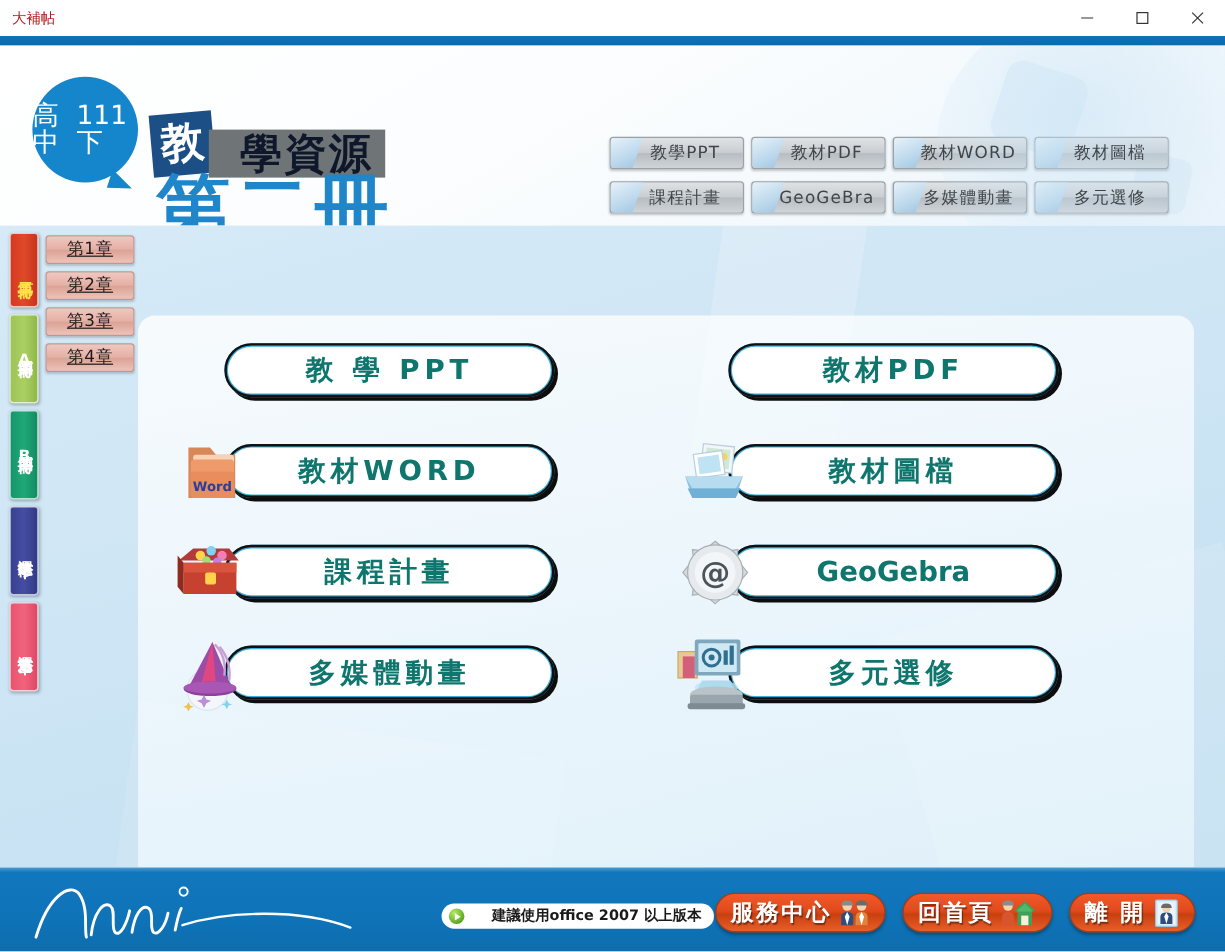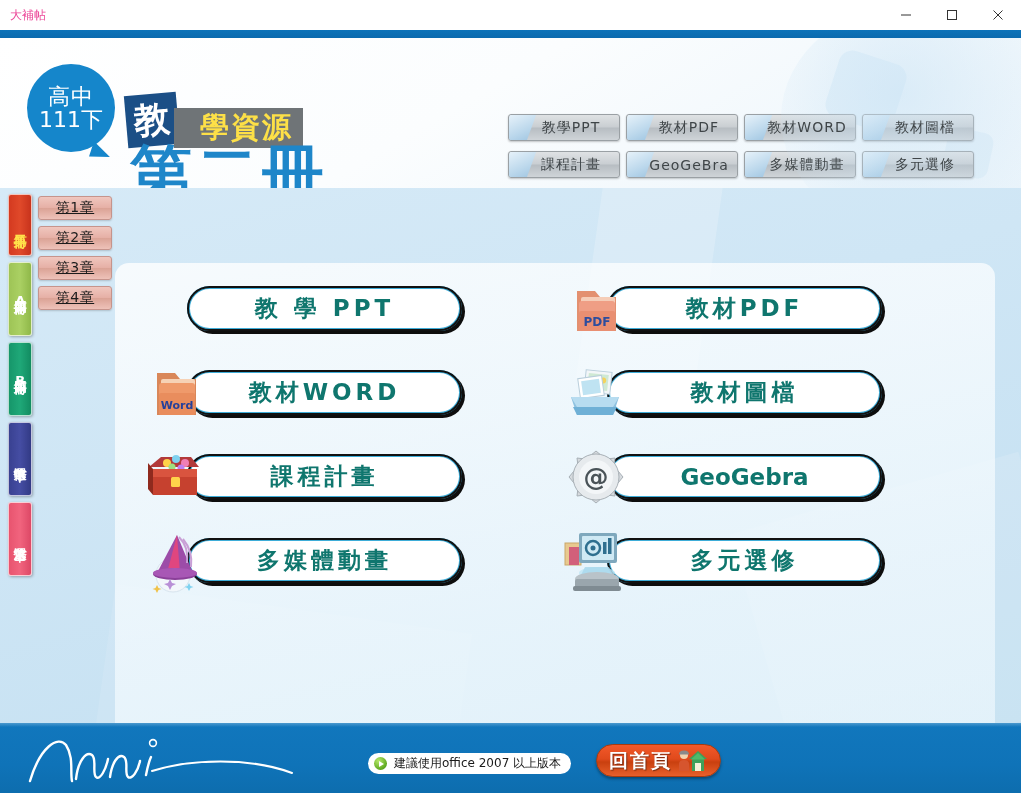--- a/index.html
+++ b/index.html
@@ -9,21 +9,21 @@
     overflow: hidden; background: #ffffff;
   }
   #app { position: relative; width: 1021px; height: 793px; }
 
   
   .titlebar {
     position: absolute; left: 0; top: 0; width: 1021px; height: 30px;
     background: #ffffff; display: flex; align-items: center;
   }
   .titlebar-text {
-    font-size: 12px; color: #ec4899; margin-left: 10px;
+    font-size: 12px; color: #b91c1c; margin-left: 10px;
     font-family: "DejaVu Sans", "Liberation Sans", sans-serif;
   }
   .win-controls { position: absolute; right: 0; top: 0; height: 30px; display: flex; }
   .win-btn {
     width: 46px; height: 30px; display: flex; align-items: center; justify-content: center;
     color: #222; font-size: 13px; line-height: 1;
   }
   .win-btn svg { display: block; }
 
   
@@ -50,42 +50,42 @@
   .hdr-deco2 {
     position: absolute; right: 30px; top: 92px; width: 46px; height: 46px;
     border-radius: 10px; background: rgba(208,231,246,.4); transform: rotate(12deg);
   }
 
   
   .logo-wrap { position: absolute; left: 22px; top: 8px; width: 420px; height: 140px; }
   .bubble {
     position: absolute; left: 5px; top: 18px; width: 88px; height: 88px;
     background: #1586cb; border-radius: 50%;
-    display: flex; flex-direction: column; align-items: center; justify-content: center;
+    display: flex; flex-direction: row; align-items: center; justify-content: center;
     color: #ffffff; line-height: 1.05;
   }
   .bubble::after {
     content: ""; position: absolute; right: 4px; bottom: -8px;
     width: 0; height: 0; border-left: 20px solid #1586cb;
     border-top: 10px solid transparent; border-bottom: 6px solid transparent;
     transform: rotate(18deg);
   }
   .bubble .b1 { font-size: 22px; letter-spacing: 1px; }
   .bubble .b2 { font-size: 22px; letter-spacing: 0px; }
   .jiao-box {
     position: absolute; left: 104px; top: 48px; width: 52px; height: 52px;
     background: #1b4f86; transform: rotate(-5deg);
     display: flex; align-items: center; justify-content: center;
   }
   .jiao-box span { color: #ffffff; font-size: 36px; font-weight: 700; line-height: 1; }
   .res-box {
     position: absolute; left: 152px; top: 62px; height: 40px; padding: 0 10px 0 26px;
     background: #6f7477; display: flex; align-items: center;
   }
-  .res-box span { color: #fde047; font-size: 29px; font-weight: 700; letter-spacing: 2px; }
+  .res-box span { color: #0f172a; font-size: 35px; font-weight: 700; letter-spacing: 2px; }
   .volume-title {
     position: absolute; left: 108px; top: 97px;
     font-size: 62px; font-weight: 700; color: #1e86c9; letter-spacing: 4px;
     line-height: 1;
   }
 
   
   .hdr-nav {
     position: absolute; left: 508px; top: 76px;
     display: grid; grid-template-columns: repeat(4, 118px); gap: 10px 0px;
@@ -192,22 +192,22 @@
     overflow: hidden;
   }
   .footer-fade {
     position: absolute; left: 0; top: -6px; width: 1021px; height: 10px;
     background: linear-gradient(180deg, rgba(190,220,240,.85), rgba(17,119,189,0));
   }
   .nani { position: absolute; left: 20px; top: 6px; width: 300px; height: 58px; }
   .office-note {
     position: absolute; left: 368px; top: 753px; height: 21px; padding: 0 10px 0 6px;
     background: #ffffff; border-radius: 11px;
-    display: flex; align-items: center; gap: 7px;
-    font-size: 12px; color: #1a1a1a; font-weight: 400; white-space: nowrap;
+    display: flex; align-items: center; gap: 23px;
+    font-size: 12px; color: #1a1a1a; font-weight: 700; white-space: nowrap;
   }
   .play-dot {
     width: 13px; height: 13px; border-radius: 50%;
     background: radial-gradient(circle at 35% 30%, #b6e86a, #5ea81f 70%, #3f7a14);
     display: flex; align-items: center; justify-content: center;
   }
   .play-dot::after {
     content: ""; width: 0; height: 0; margin-left: 1px;
     border-left: 5px solid #ffffff; border-top: 3.5px solid transparent; border-bottom: 3.5px solid transparent;
   }
@@ -325,29 +325,20 @@
 
         <div class="tile">
           <div class="tile-pill">
             <span class="tile-label">教 學 PPT</span>
           </div>
         </div>
 
         <div class="tile">
           <div class="tile-pill">
             <span class="tile-label">教材PDF</span>
-          </div>
-          <div class="tile-icon">
-            <svg viewBox="0 0 66 66">
-              <path d="M14 14 h18 l5 6 h16 v34 h-39 z" fill="#e39070"></path>
-              <rect x="18" y="20" width="34" height="32" rx="2" fill="#f5cdb8"></rect>
-              <rect x="16" y="24" width="36" height="30" rx="3" fill="#ef9e85"></rect>
-              <rect x="16" y="34" width="36" height="20" rx="2" fill="#e98f72"></rect>
-              <text x="34" y="49" font-size="12" font-weight="700" fill="#2d4d9e" text-anchor="middle" font-family="DejaVu Sans, sans-serif">PDF</text>
-            </svg>
           </div>
         </div>
 
         <div class="tile">
           <div class="tile-pill">
             <span class="tile-label">教材WORD</span>
           </div>
           <div class="tile-icon">
             <svg viewBox="0 0 66 66">
               <path d="M14 12 h18 l5 6 h16 v36 h-39 z" fill="#d98759"></path>
@@ -482,25 +473,49 @@
     </div>
   </div>
 
   <div class="office-note">
     <span class="play-dot"></span>
     <span>建議使用office 2007 以上版本</span>
   </div>
 
   <div class="foot-btns">
     <div class="foot-btn">
+      <span class="ftxt">服務中心</span>
+      <svg width="26" height="24" viewBox="0 0 26 24">
+        <circle cx="7" cy="6" r="4" fill="#f2d3ae"></circle>
+        <path d="M7 1.5 q5 0 5 4 h-10 q0 -4 5 -4z" fill="#8a8a8a"></path>
+        <path d="M2 22 v-7 q0 -4 5 -4 t5 4 v7z" fill="#2b4d80"></path>
+        <path d="M7 11 l2 4 l-2 7 l-2 -7z" fill="#ffffff"></path>
+        <circle cx="19" cy="6" r="4" fill="#f2d3ae"></circle>
+        <path d="M19 1.5 q5 0 5 4 h-10 q0 -4 5 -4z" fill="#6b6b6b"></path>
+        <path d="M14 22 v-7 q0 -4 5 -4 t5 4 v7z" fill="#e0843c"></path>
+        <path d="M19 11 l2 4 l-2 7 l-2 -7z" fill="#ffffff"></path>
+      </svg>
+    </div>
+    <div class="foot-btn">
       <span class="ftxt">回首頁</span>
       <svg width="30" height="24" viewBox="0 0 30 24">
         <circle cx="6" cy="6" r="4" fill="#f2d3ae"></circle>
         <path d="M6 1.5 q5 0 5 4 h-10 q0 -4 5 -4z" fill="#8a8a8a"></path>
         <path d="M1 22 v-7 q0 -4 5 -4 t5 4 v7z" fill="#d6552e"></path>
         <path d="M20 2 l9 8 h-3 v12 h-12 v-12 h-3z" fill="#3fa05a"></path>
         <path d="M20 4 l7 6.5 h-14z" fill="#4fba6a"></path>
         <rect x="17" y="14" width="6" height="8" fill="#f7f0d8"></rect>
       </svg>
     </div>
+    <div class="foot-btn">
+      <span class="ftxt">離 開</span>
+      <svg width="22" height="24" viewBox="0 0 22 24">
+        <rect x="2" y="1" width="18" height="22" rx="1" fill="#d9eef8" stroke="#9cc3d8" stroke-width="1"></rect>
+        <rect x="4" y="3" width="14" height="18" fill="#eaf6fc"></rect>
+        <circle cx="11" cy="8" r="3.4" fill="#f2d3ae"></circle>
+        <path d="M11 4 q4.5 0 4.5 3.6 h-9 q0 -3.6 4.5 -3.6z" fill="#6b6b6b"></path>
+        <path d="M6 21 v-6 q0 -3.6 5 -3.6 t5 3.6 v6z" fill="#2b4d80"></path>
+        <path d="M11 11.4 l1.8 3.4 l-1.8 6.2 l-1.8 -6.2z" fill="#ffffff"></path>
+      </svg>
+    </div>
   </div>
 
 </div>
 
 </body></html>

